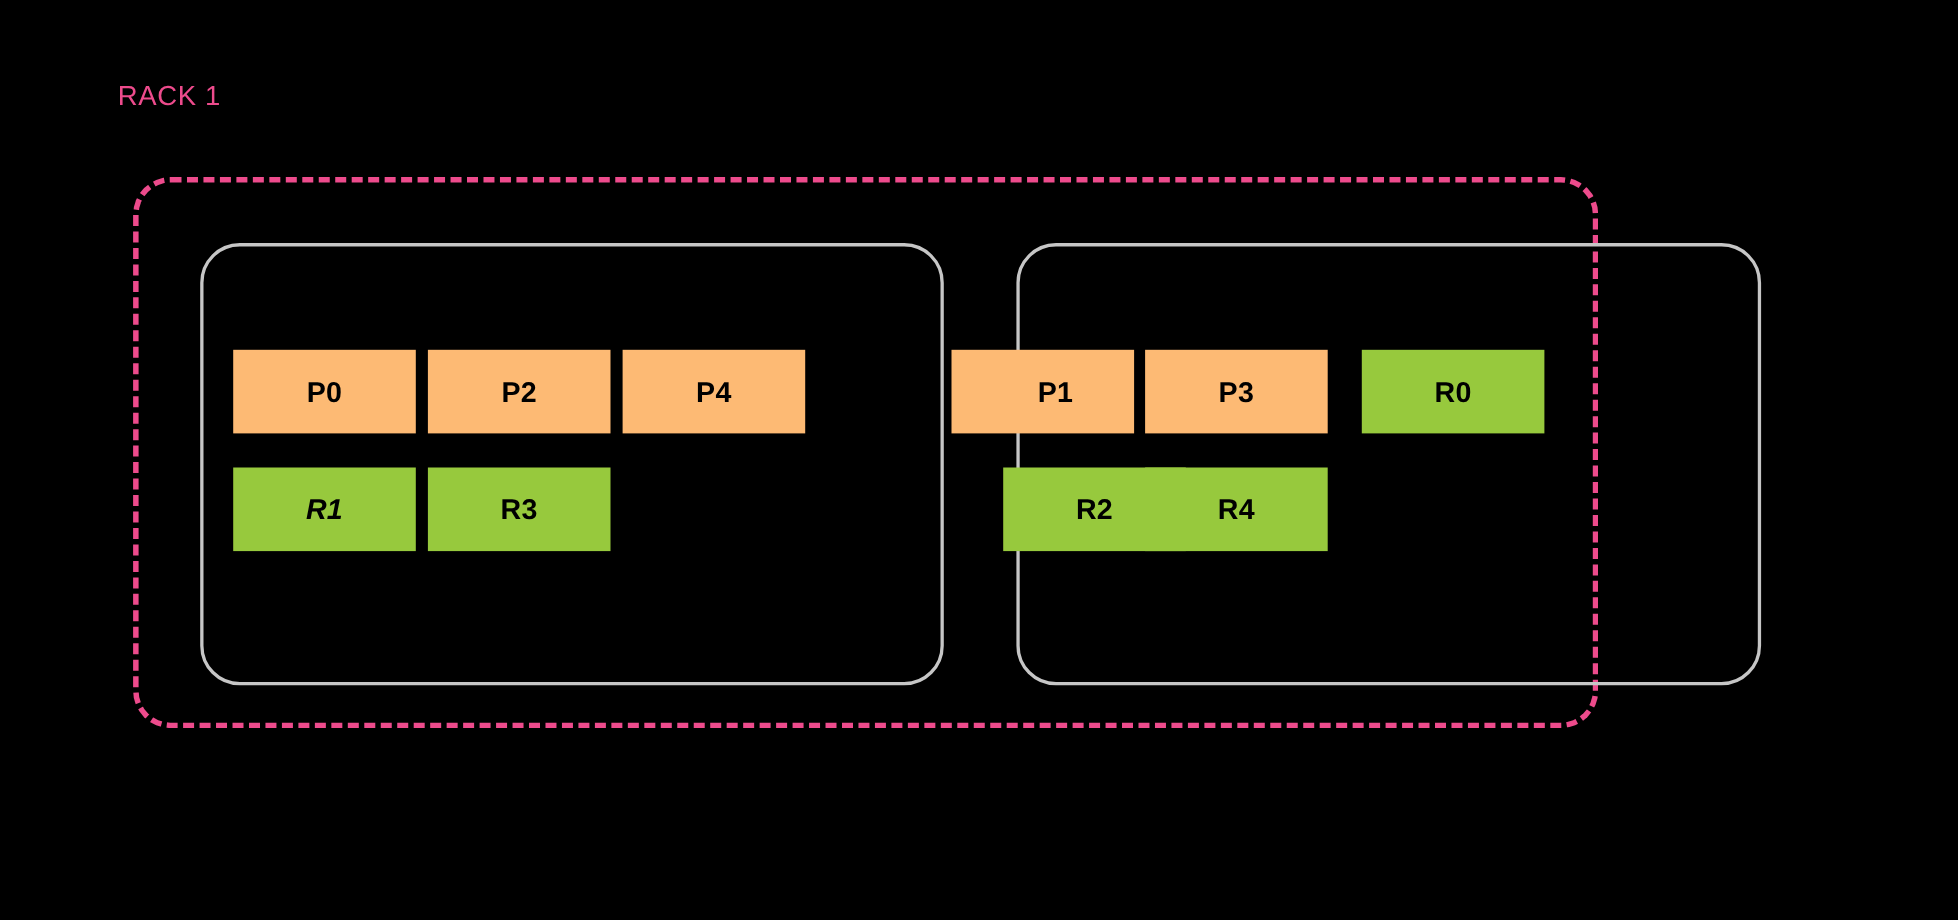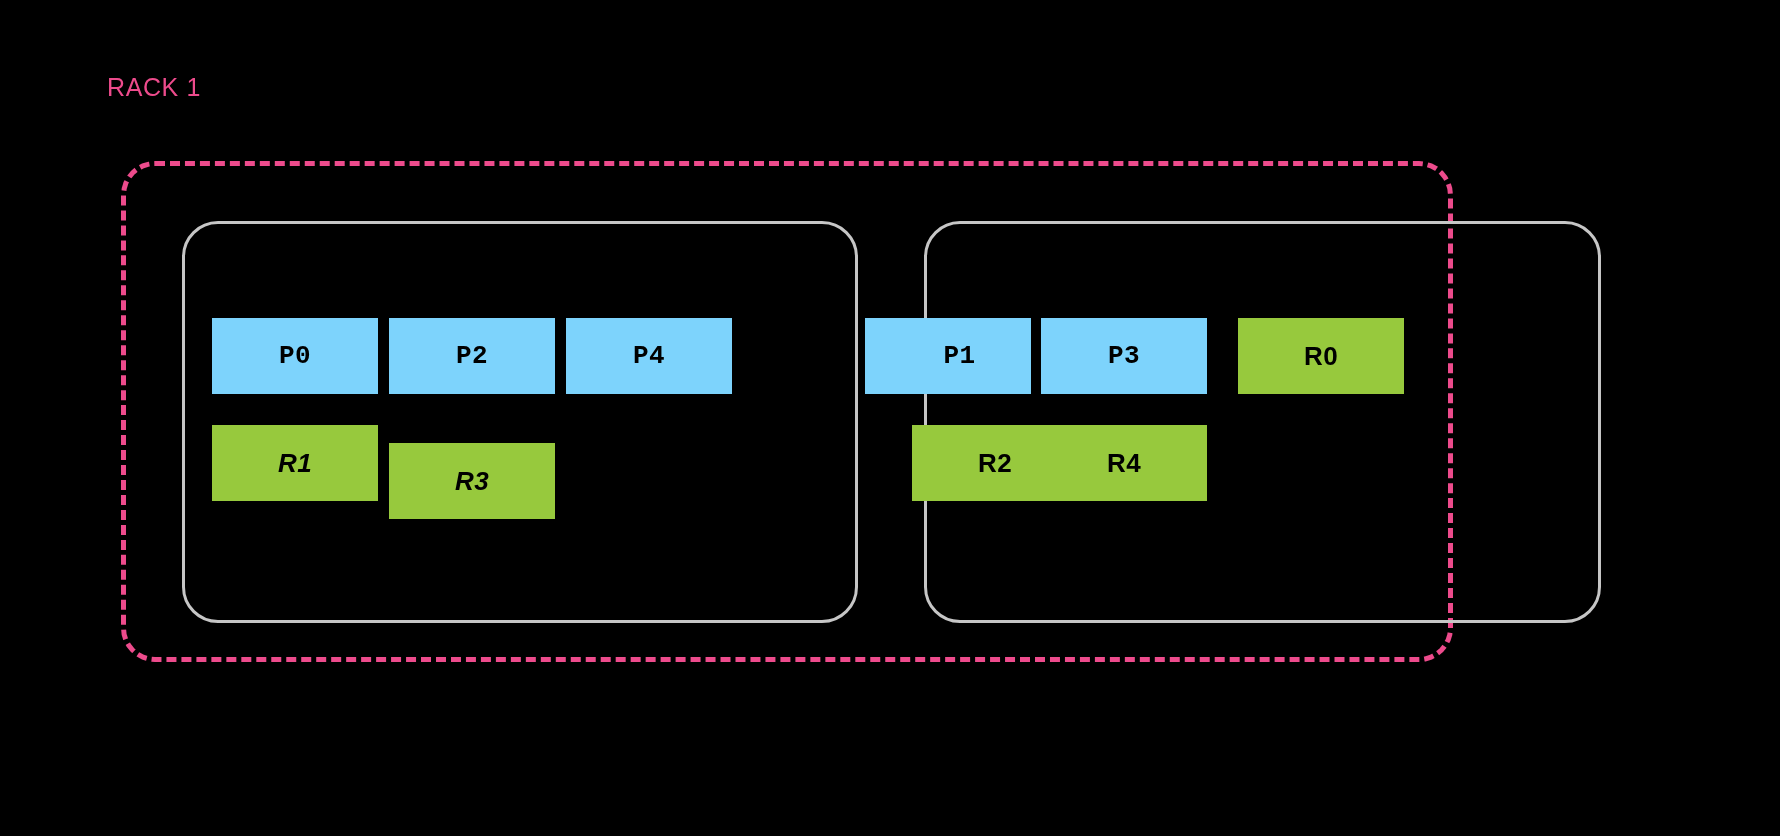--- a/index.html
+++ b/index.html
@@ -66,42 +66,42 @@
     display: flex;
     align-items: center;
     justify-content: center;
     font-size: 26px;
     font-weight: bold;
     color: #000000;
     letter-spacing: 0.3px;
     line-height: 1;
     box-sizing: border-box;
   }
-  .block.primary { background: #7dd3fc; font-family: Liberation Mono, monospace; }
+  .block.primary { background: #fdba74; }
   .block.replica { background: #97C93D; }
 </style>
 </head>
 <body>
 
 <div id="canvas">
 
   <div class="rack-label">RACK 1</div>
 
   <div class="rack-container"></div>
 
   <div class="node-panel left"></div>
 
   <div class="node-panel right"></div>
 
   <div id="blocks-layer">
       <div class="block primary" style="left: 212px; top: 318px;">P0</div>
       <div class="block primary" style="left: 389px; top: 318px;">P2</div>
       <div class="block primary" style="left: 566px; top: 318px;">P4</div>
       <div class="block replica" style="left: 212px; top: 425px; font-style: italic;">R1</div>
-      <div class="block replica" style="left: 389px; top: 443px; font-style: italic;">R3</div>
+      <div class="block replica" style="left: 389px; top: 425px;">R3</div>
       <div class="block primary" style="left: 865px; top: 318px; padding-left: 23px;">P1</div>
       <div class="block primary" style="left: 1041px; top: 318px;">P3</div>
       <div class="block replica" style="left: 1238px; top: 318px;">R0</div>
       <div class="block replica" style="left: 912px; top: 425px;">R2</div>
       <div class="block replica" style="left: 1041px; top: 425px;">R4</div>
     </div>
 
 </div>
 
 </body></html>

